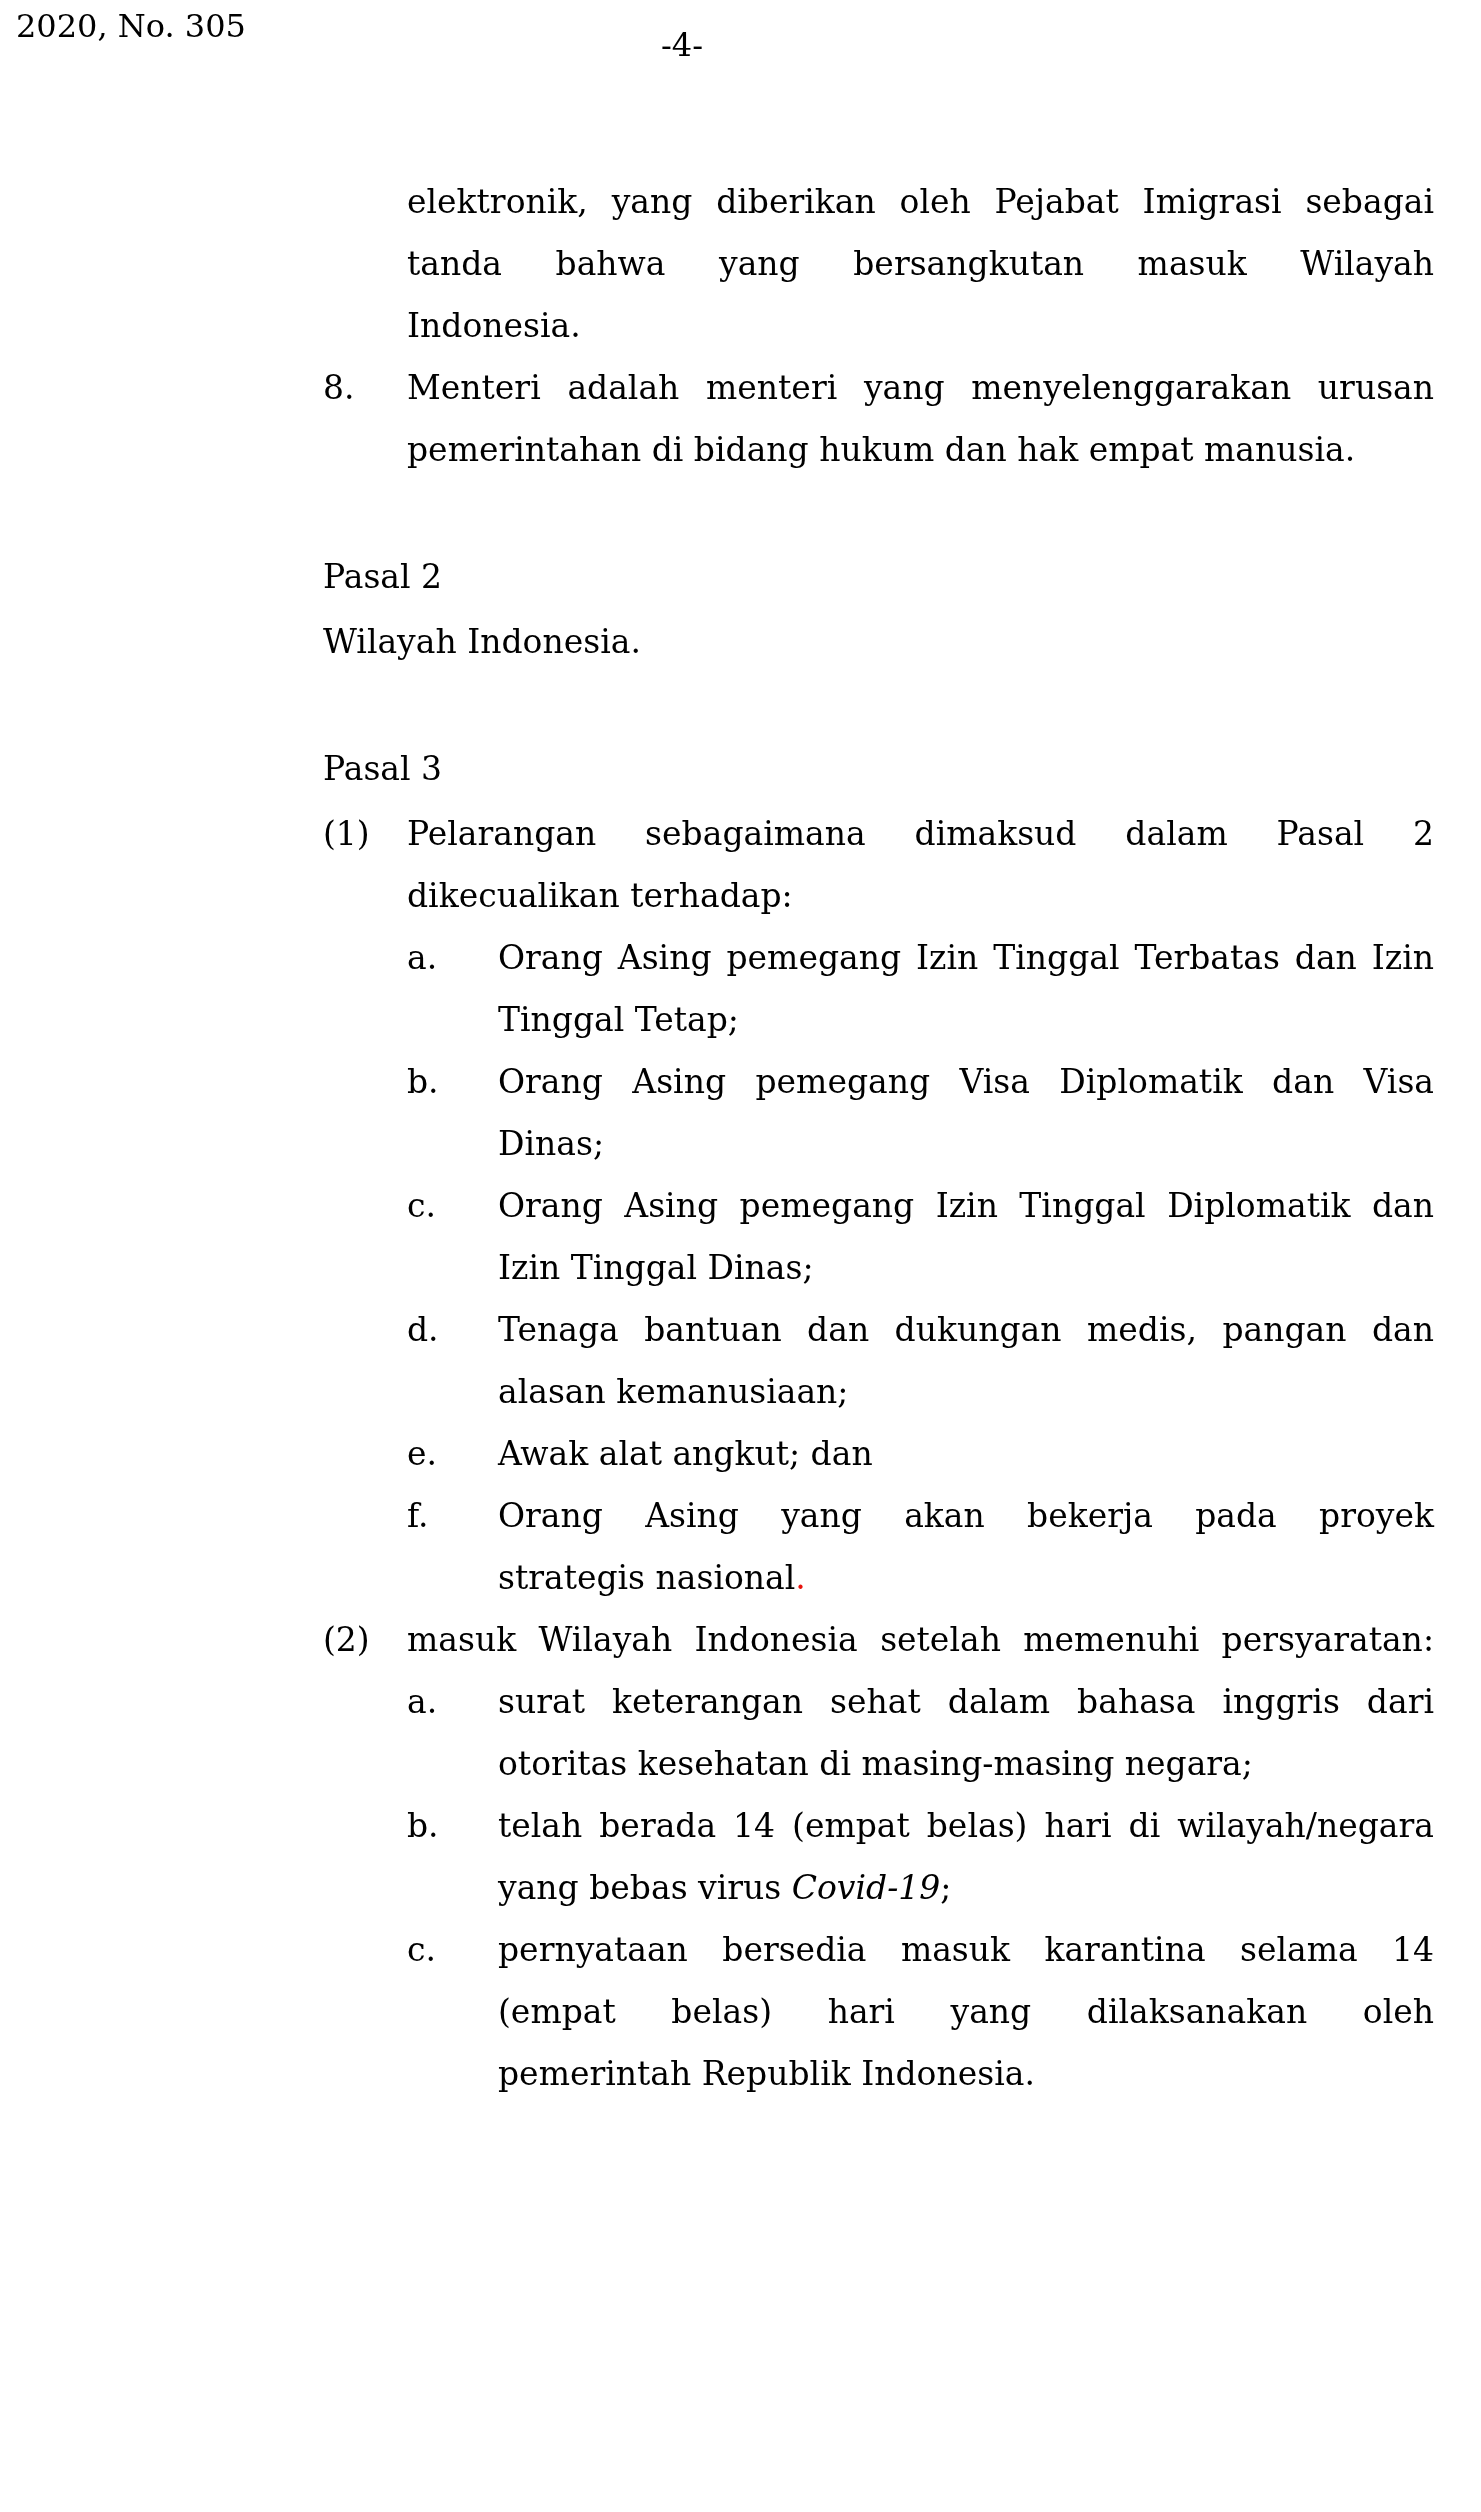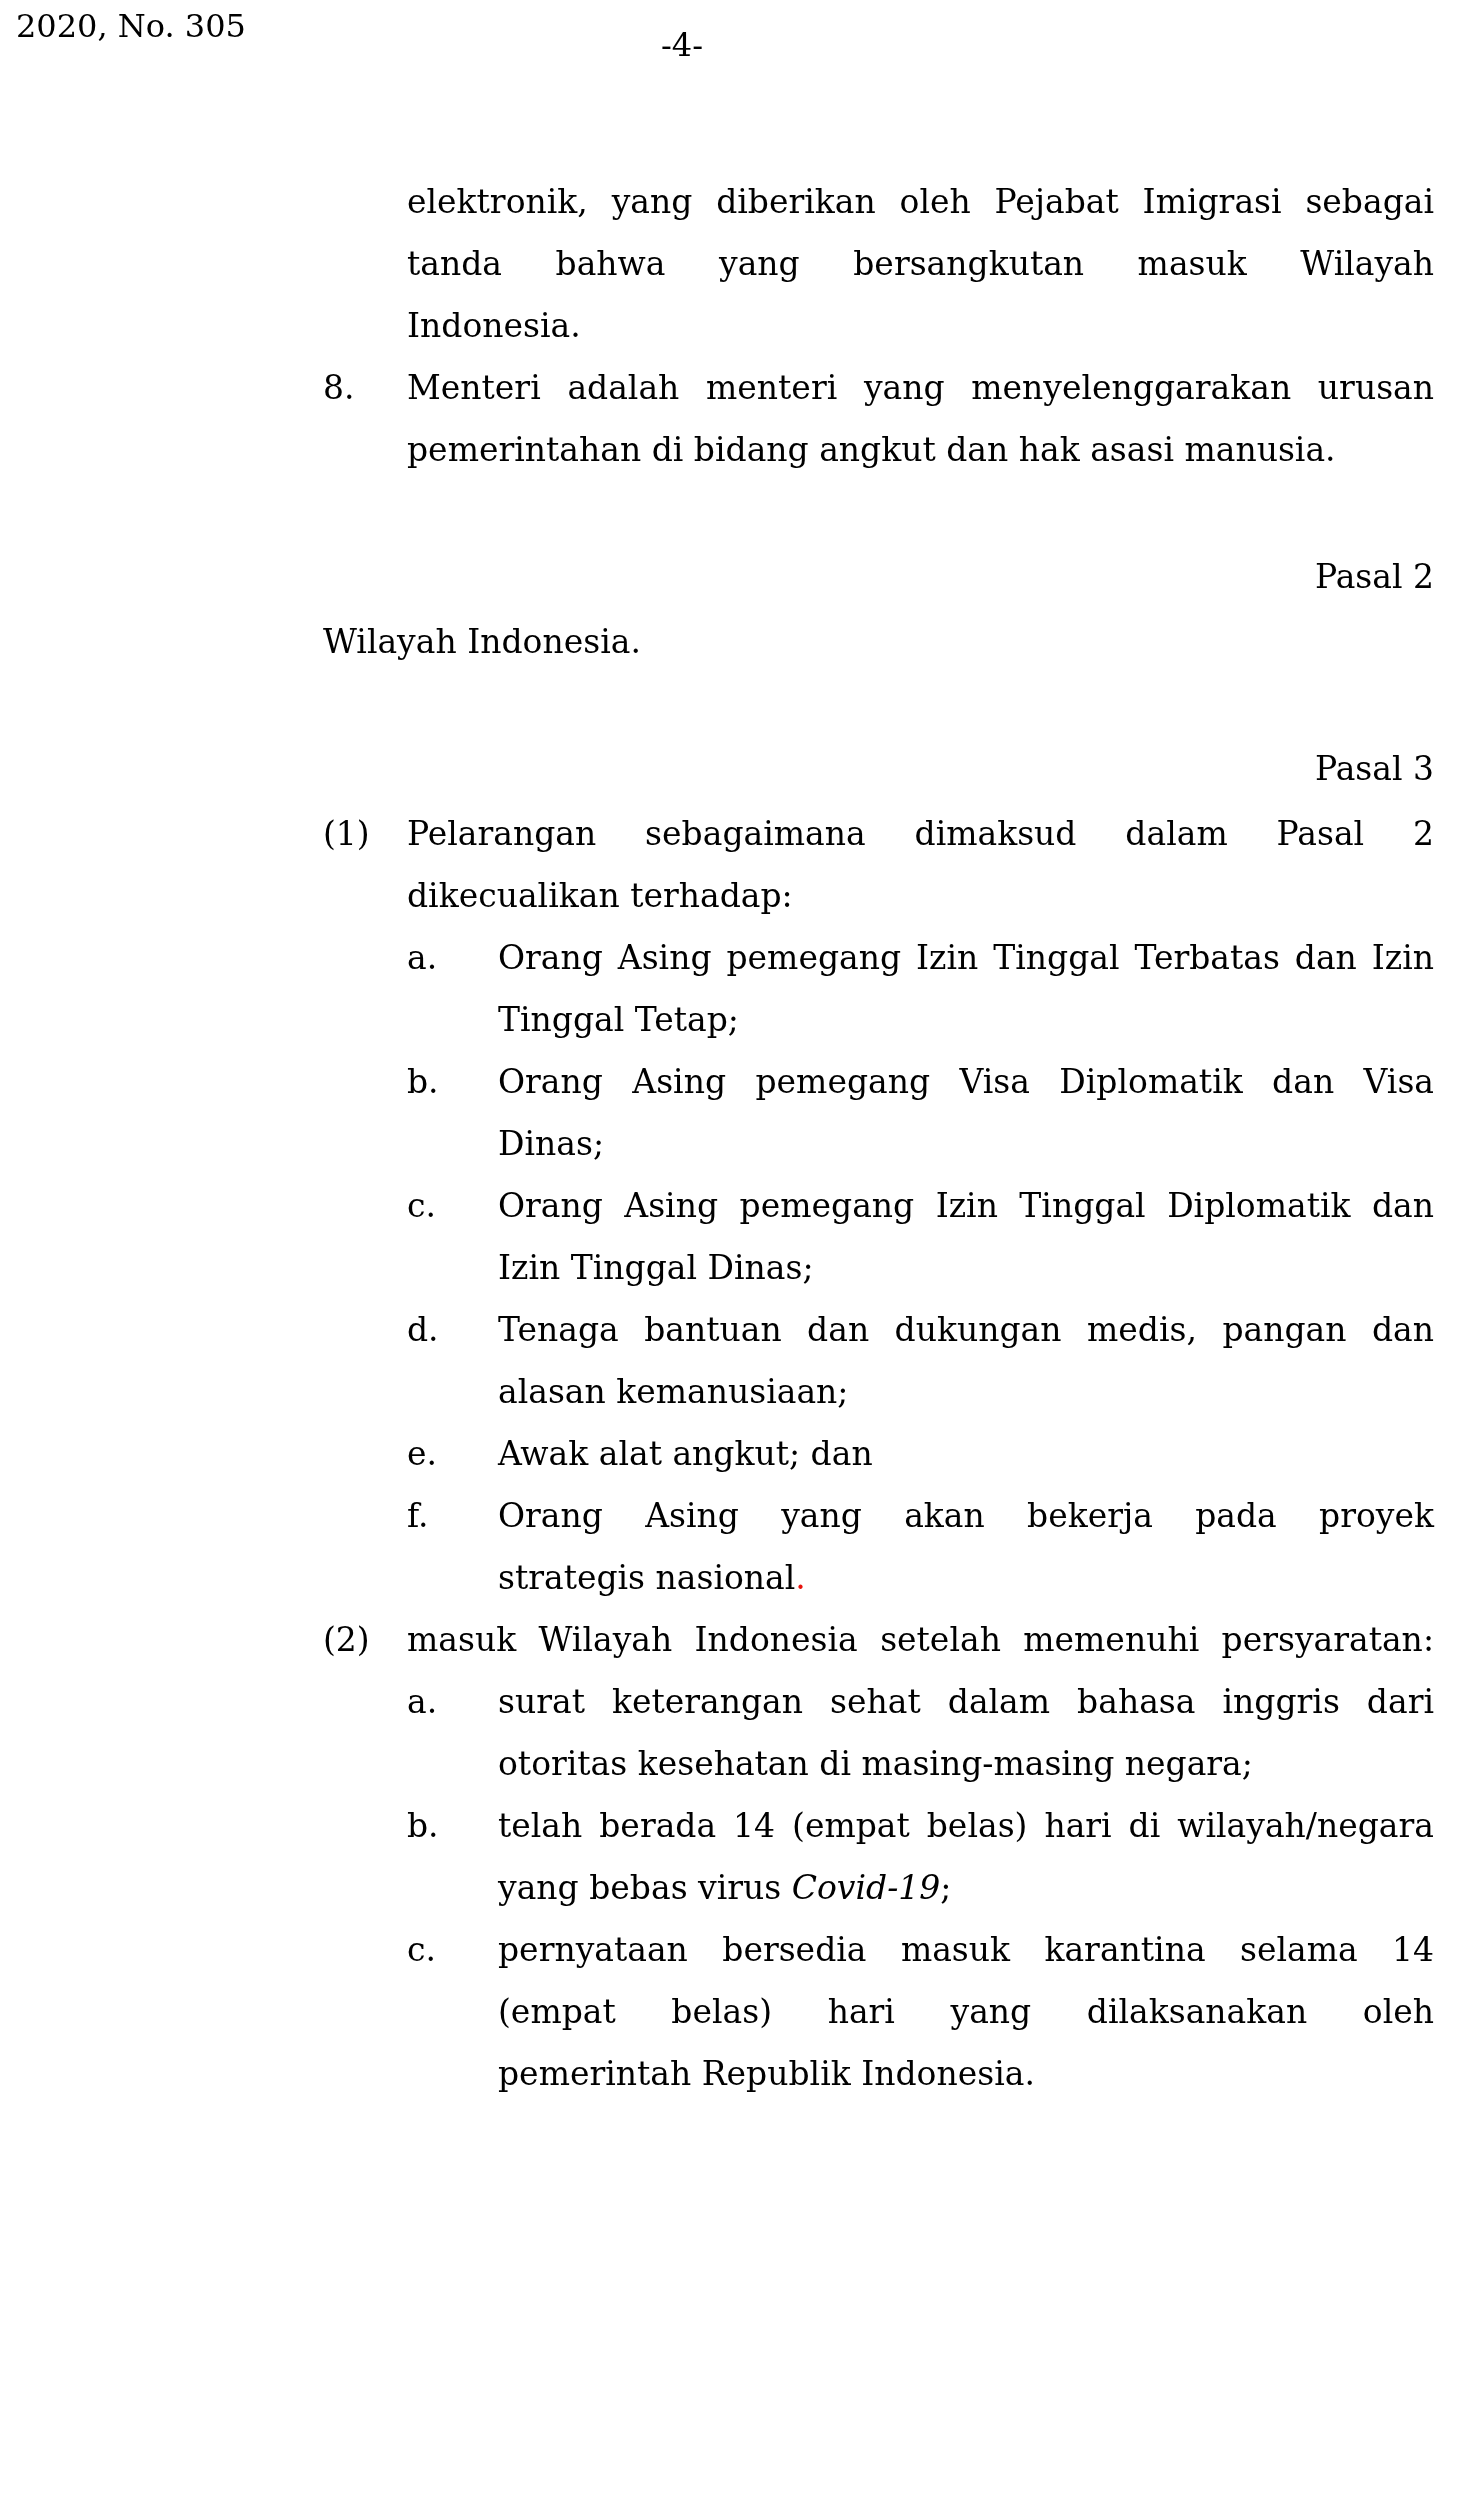--- a/index.html
+++ b/index.html
@@ -44,21 +44,21 @@
     line-height: 62px;
     white-space: nowrap;
   }
   .line.j {
     text-align: justify;
     text-align-last: justify;
   }
   .heading {
     height: 62px;
     line-height: 62px;
-    text-align: right;
+    text-align: left;
     margin-top: 65px;
     margin-bottom: 2.9px;
     white-space: nowrap;
   }
   .par { }
   .par.cont { margin-left: 84px; }
   .row { display: flex; align-items: flex-start; }
   .row .marker {
     flex: 0 0 auto;
     height: 62px;
@@ -81,21 +81,21 @@
   <div class="content">
       <div class="par cont">
         <div class="line j">elektronik, yang diberikan oleh Pejabat Imigrasi sebagai</div>
         <div class="line j">tanda bahwa yang bersangkutan masuk Wilayah</div>
         <div class="line">Indonesia.</div>
       </div>
       <div class="row l1">
         <div class="marker">8.</div>
         <div class="txt">
           <div class="line j">Menteri adalah menteri yang menyelenggarakan urusan</div>
-          <div class="line">pemerintahan di bidang angkut dan hak asasi manusia.</div>
+          <div class="line">pemerintahan di bidang hukum dan hak empat manusia.</div>
         </div>
       </div>
       <div class="heading">Pasal 2</div>
       <div class="par">
         <div class="line">Wilayah Indonesia.</div>
       </div>
       <div class="heading">Pasal 3</div>
       <div class="row l1">
         <div class="marker">(1)</div>
         <div class="txt">

